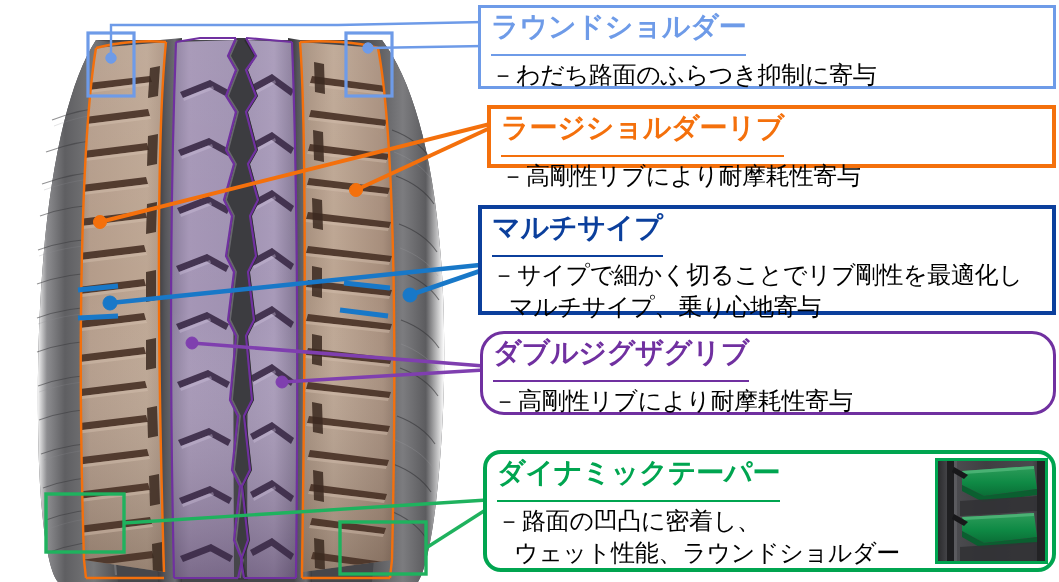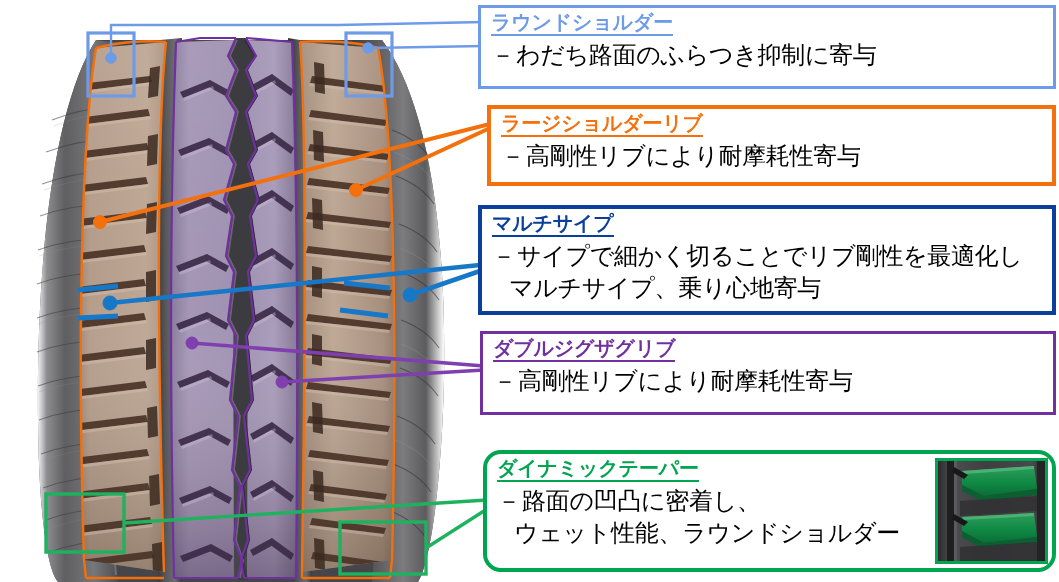--- a/index.html
+++ b/index.html
@@ -19,45 +19,45 @@
 
   
   .callout {
     position: absolute;
     background: #ffffff;
     border-style: solid;
     padding: 2px 8px 3px 10px;
     z-index: 40;
   }
   .co-title {
-    font-size: 20px;
+    font-size: 28px;
     font-weight: 700;
     line-height: 1.22;
     white-space: nowrap;
     display: inline-block;
     border-bottom: 2px solid currentColor;
-    padding-bottom: 0px;
+    padding-bottom: 10px;
     letter-spacing: -0.2px;
   }
   .co-desc {
     color: #000000;
     font-size: 24px;
     font-weight: 400;
     line-height: 1.32;
     margin-top: 3px;
     white-space: nowrap;
     letter-spacing: -0.3px;
   }
   .co-desc .dash { letter-spacing: 1px; }
   .co-desc .ind { padding-left: 17px; display: block; }
 
   #callout-round-shoulder  { left: 478px; top: 5px;   width: 578px; height: 84px;  border-width: 3px; }
-  #callout-large-shoulder  { left: 487px; top: 105px; width: 569px; height: 81px;  border-width: 4px; }
+  #callout-large-shoulder  { left: 487px; top: 105px; width: 569px; height: 63px;  border-width: 4px; }
   #callout-multi-sipe      { left: 478px; top: 205px; width: 578px; height: 110px; border-width: 4px; }
-  #callout-double-zigzag   { left: 480px; top: 331px; width: 576px; height: 84px;  border-width: 3px; }
+  #callout-double-zigzag   { left: 480px; top: 331px; width: 576px; height: 84px;  border-width: 3px; border-radius: 24px; }
   #callout-dynamic-taper   { left: 483px; top: 450px; width: 573px; height: 122px; border-width: 4px; border-radius: 18px; }
 
   
   .taper-thumb {
     position: absolute;
     right: 4px; top: 4px;
     width: 113px; height: 106px;
     border: 3px solid #00A550;
     overflow: hidden;
     background: #3a3a3c;
@@ -465,21 +465,21 @@
     </div>
   </div>
 
   <div class="callout" id="callout-large-shoulder" style="border-color:#F4700C;">
     <div class="co-title" style="color:#F4700C;">ラージショルダーリブ</div>
     <div class="co-desc">
       <span class="dash">－</span><span>高剛性リブにより耐摩耗性寄与</span>
     </div>
   </div>
 
-  <div class="callout" id="callout-multi-sipe" style="border-color:#0B3F9C;">
+  <div class="callout" id="callout-multi-sipe" style="border-color:#0B3F9C;font-family:Liberation Serif, serif;">
     <div class="co-title" style="color:#0B3F9C;">マルチサイプ</div>
     <div class="co-desc">
       <span class="dash">－</span><span>サイプで細かく切ることでリブ剛性を最適化し</span>
       <span class="ind">マルチサイプ、乗り心地寄与</span>
     </div>
   </div>
 
   <div class="callout" id="callout-double-zigzag" style="border-color:#7030A0;">
     <div class="co-title" style="color:#7030A0;">ダブルジグザグリブ</div>
     <div class="co-desc">

